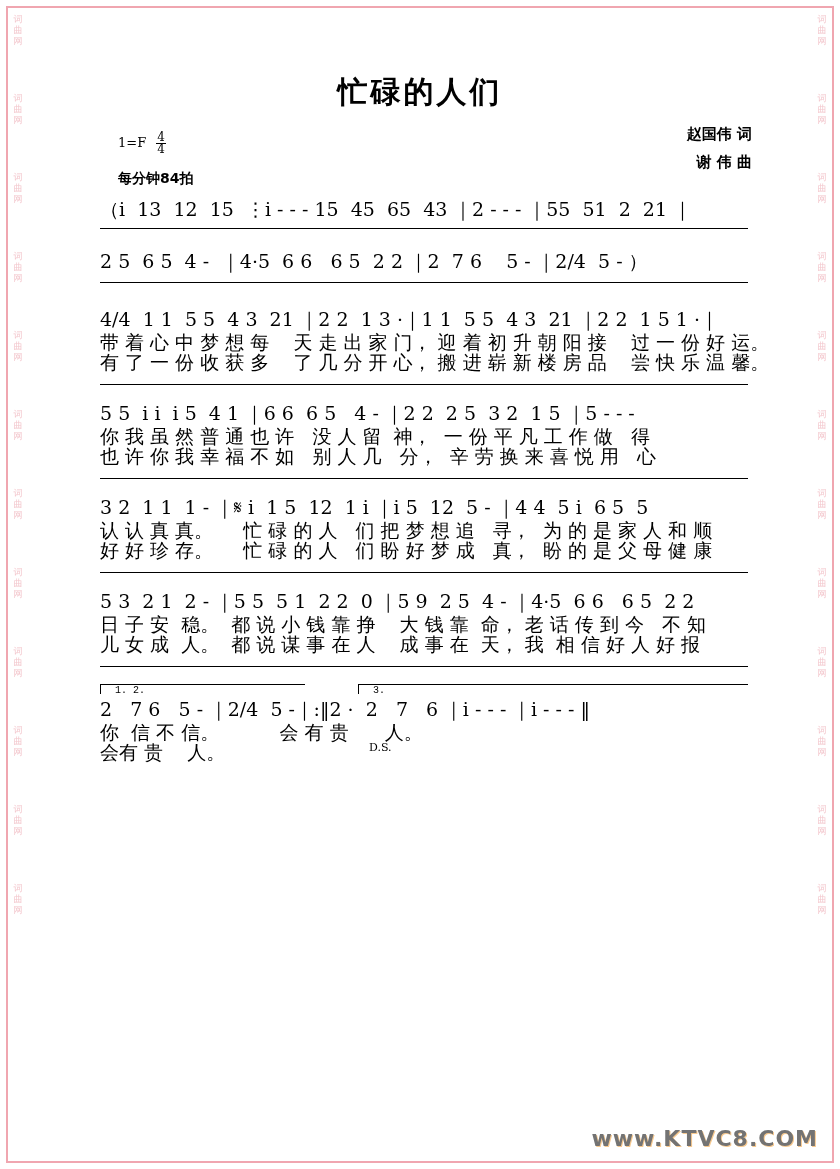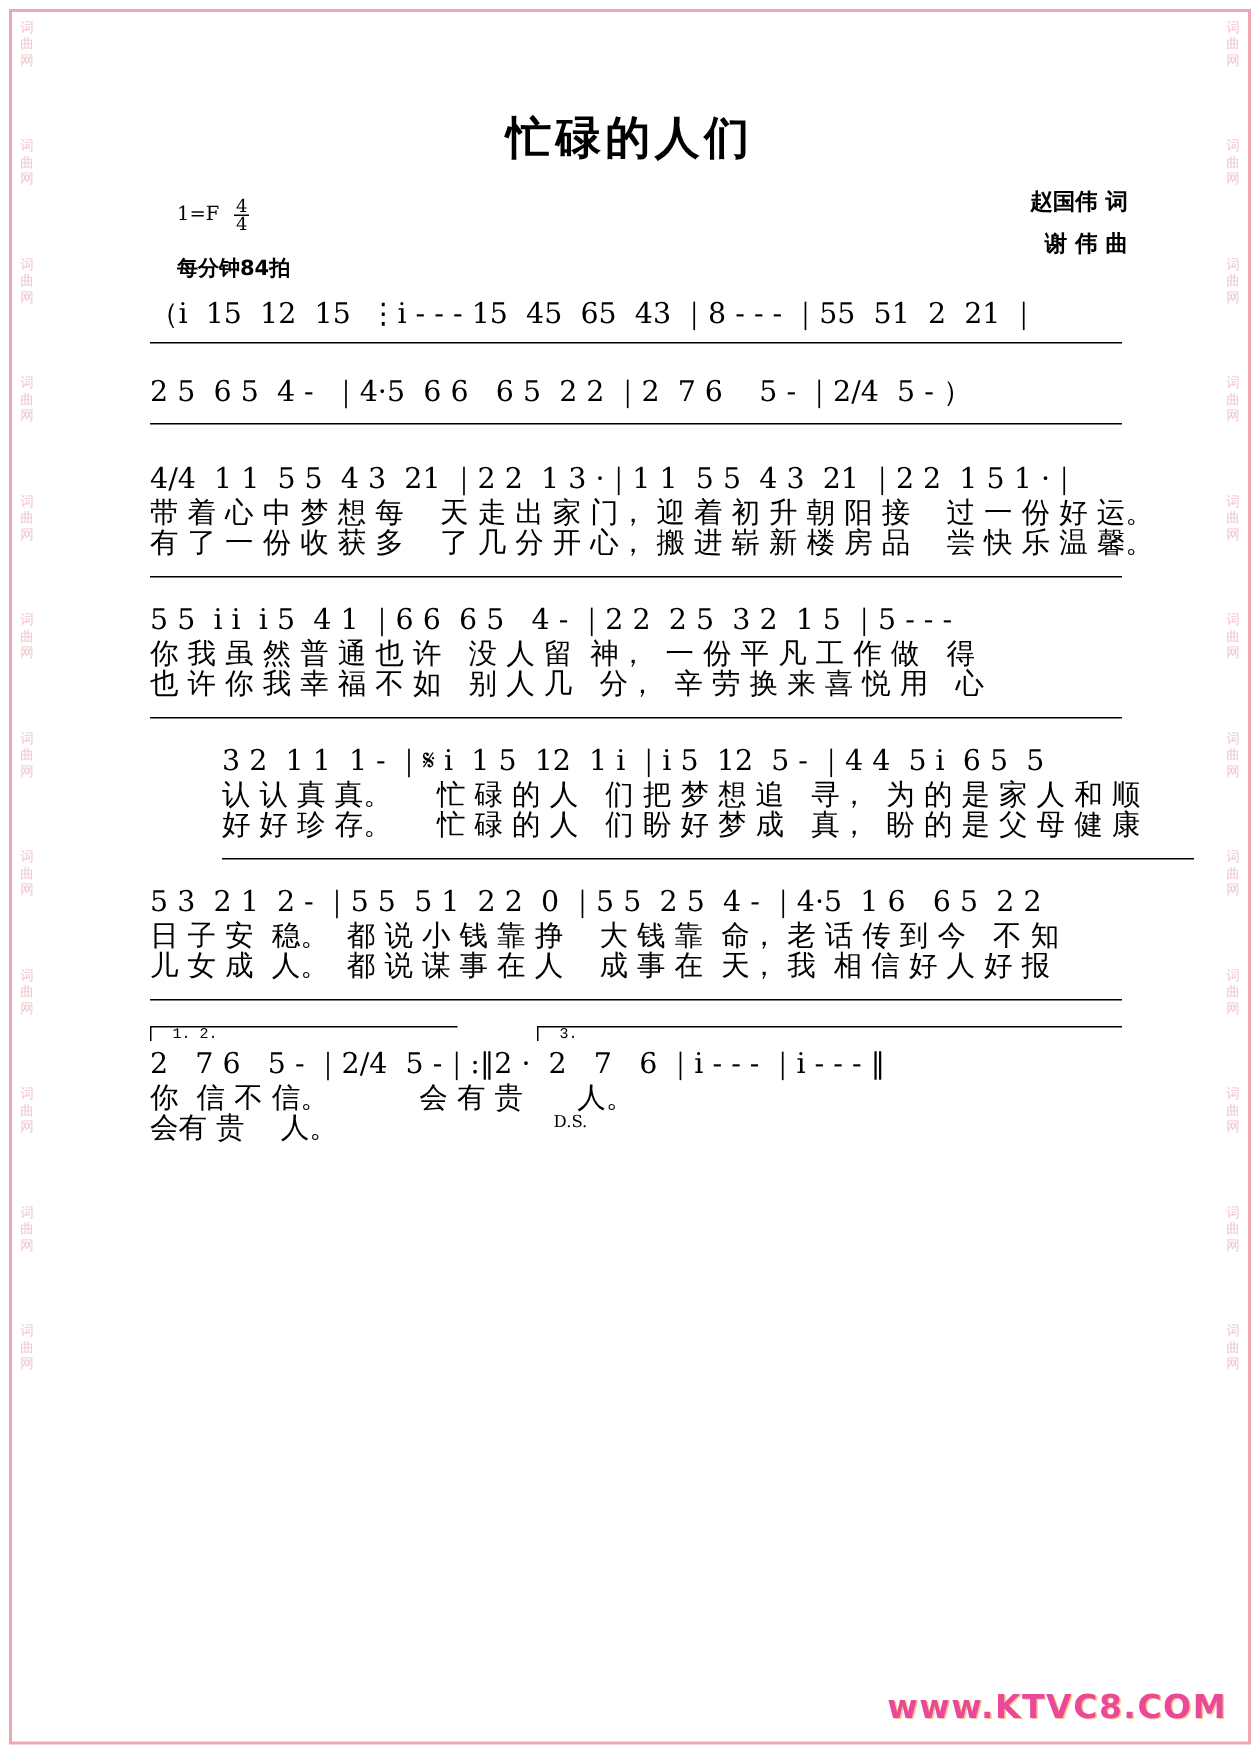--- a/index.html
+++ b/index.html
@@ -131,21 +131,21 @@
     font-family:Liberation Mono, monospace;
   }
 
   .site-logo{
     position:absolute;
     right:22px;bottom:18px;
     font-family:"DejaVu Sans", sans-serif;
     font-size:22px;
     font-weight:bold;
     letter-spacing:1px;
-    color:#ec4899;
+    color:#737373;
     text-shadow:1px 1px 0 #f7c98f;
   }
 </style>
 </head>
 <body>
 
 <div class="page-border"></div>
 
 <div class="watermark-col left">
   <div class="wm-block">词<br>曲<br>网</div>
@@ -189,21 +189,21 @@
     <span class="num">4</span>
     <span class="den">4</span>
   </span>
 </div>
 
 <div class="tempo">每分钟84拍</div>
 
 <div class="score">
 
   <div class="sysrow" style="height:44px;">
-    <div class="notes">（i  15  12  15  ⋮i - - - 15  45  65  43 ｜8 - - - ｜55  51  2  21 ｜</div>
+    <div class="notes">（i  13  12  15  ⋮i - - - 15  45  65  43 ｜2 - - - ｜55  51  2  21 ｜</div>
     <div class="hr-line" style="top:32px;width:648px;"></div>
   </div>
 
   <div class="sysrow" style="height:48px;">
     <div class="notes">2 5  6 5  4 -  ｜4·5  6 6   6 5  2 2 ｜2  7 6    5 - ｜2/4  5 - ）</div>
     <div class="hr-line" style="top:34px;width:648px;"></div>
   </div>
 
   <div class="sysrow" style="height:86px;margin-top:10px;">
     <div class="notes">4/4  1 1  5 5  4 3  21 ｜2 2  1 3 ·｜1 1  5 5  4 3  21 ｜2 2  1 5 1 ·｜</div>
@@ -212,29 +212,29 @@
     <div class="hr-line" style="top:78px;width:648px;"></div>
   </div>
 
   <div class="sysrow" style="height:86px;margin-top:8px;">
     <div class="notes">5 5  i i  i 5  4 1 ｜6 6  6 5   4 - ｜2 2  2 5  3 2  1 5 ｜5 - - -</div>
     <div class="lyrics">你 我 虽 然 普 通 也 许   没 人 留  神，  一 份 平 凡 工 作 做   得</div>
     <div class="lyrics">也 许 你 我 幸 福 不 如   别 人 几   分，  辛 劳 换 来 喜 悦 用   心</div>
     <div class="hr-line" style="top:78px;width:648px;"></div>
   </div>
 
-  <div class="sysrow" style="height:86px;margin-top:8px;margin-left:48px;">
+  <div class="sysrow" style="height:86px;margin-top:8px;">
     <div class="notes">3 2  1 1  1 - ｜𝄋 i  1 5  12  1 i ｜i 5  12  5 - ｜4 4  5 i  6 5  5</div>
     <div class="lyrics">认 认 真 真。     忙 碌 的 人   们 把 梦 想 追   寻，  为 的 是 家 人 和 顺</div>
     <div class="lyrics">好 好 珍 存。     忙 碌 的 人   们 盼 好 梦 成   真，  盼 的 是 父 母 健 康</div>
     <div class="hr-line" style="top:78px;width:648px;"></div>
   </div>
 
   <div class="sysrow" style="height:86px;margin-top:8px;">
-    <div class="notes">5 3  2 1  2 - ｜5 5  5 1  2 2  0 ｜5 5  2 5  4 - ｜4·5  1 6   6 5  2 2</div>
+    <div class="notes">5 3  2 1  2 - ｜5 5  5 1  2 2  0 ｜5 9  2 5  4 - ｜4·5  6 6   6 5  2 2</div>
     <div class="lyrics">日 子 安  稳。  都 说 小 钱 靠 挣    大 钱 靠  命， 老 话 传 到 今   不 知</div>
     <div class="lyrics">儿 女 成  人。  都 说 谋 事 在 人    成 事 在  天， 我  相 信 好 人 好 报</div>
     <div class="hr-line" style="top:78px;width:648px;"></div>
   </div>
 
   <div class="sysrow" style="height:96px;margin-top:6px;">
     <div class="ending-marks">
       <span class="ending-box" style="left:0px;width:205px;top:2px;">1. 2.</span>
       <span class="ending-box" style="left:258px;width:390px;top:2px;">3.</span>
     </div>

